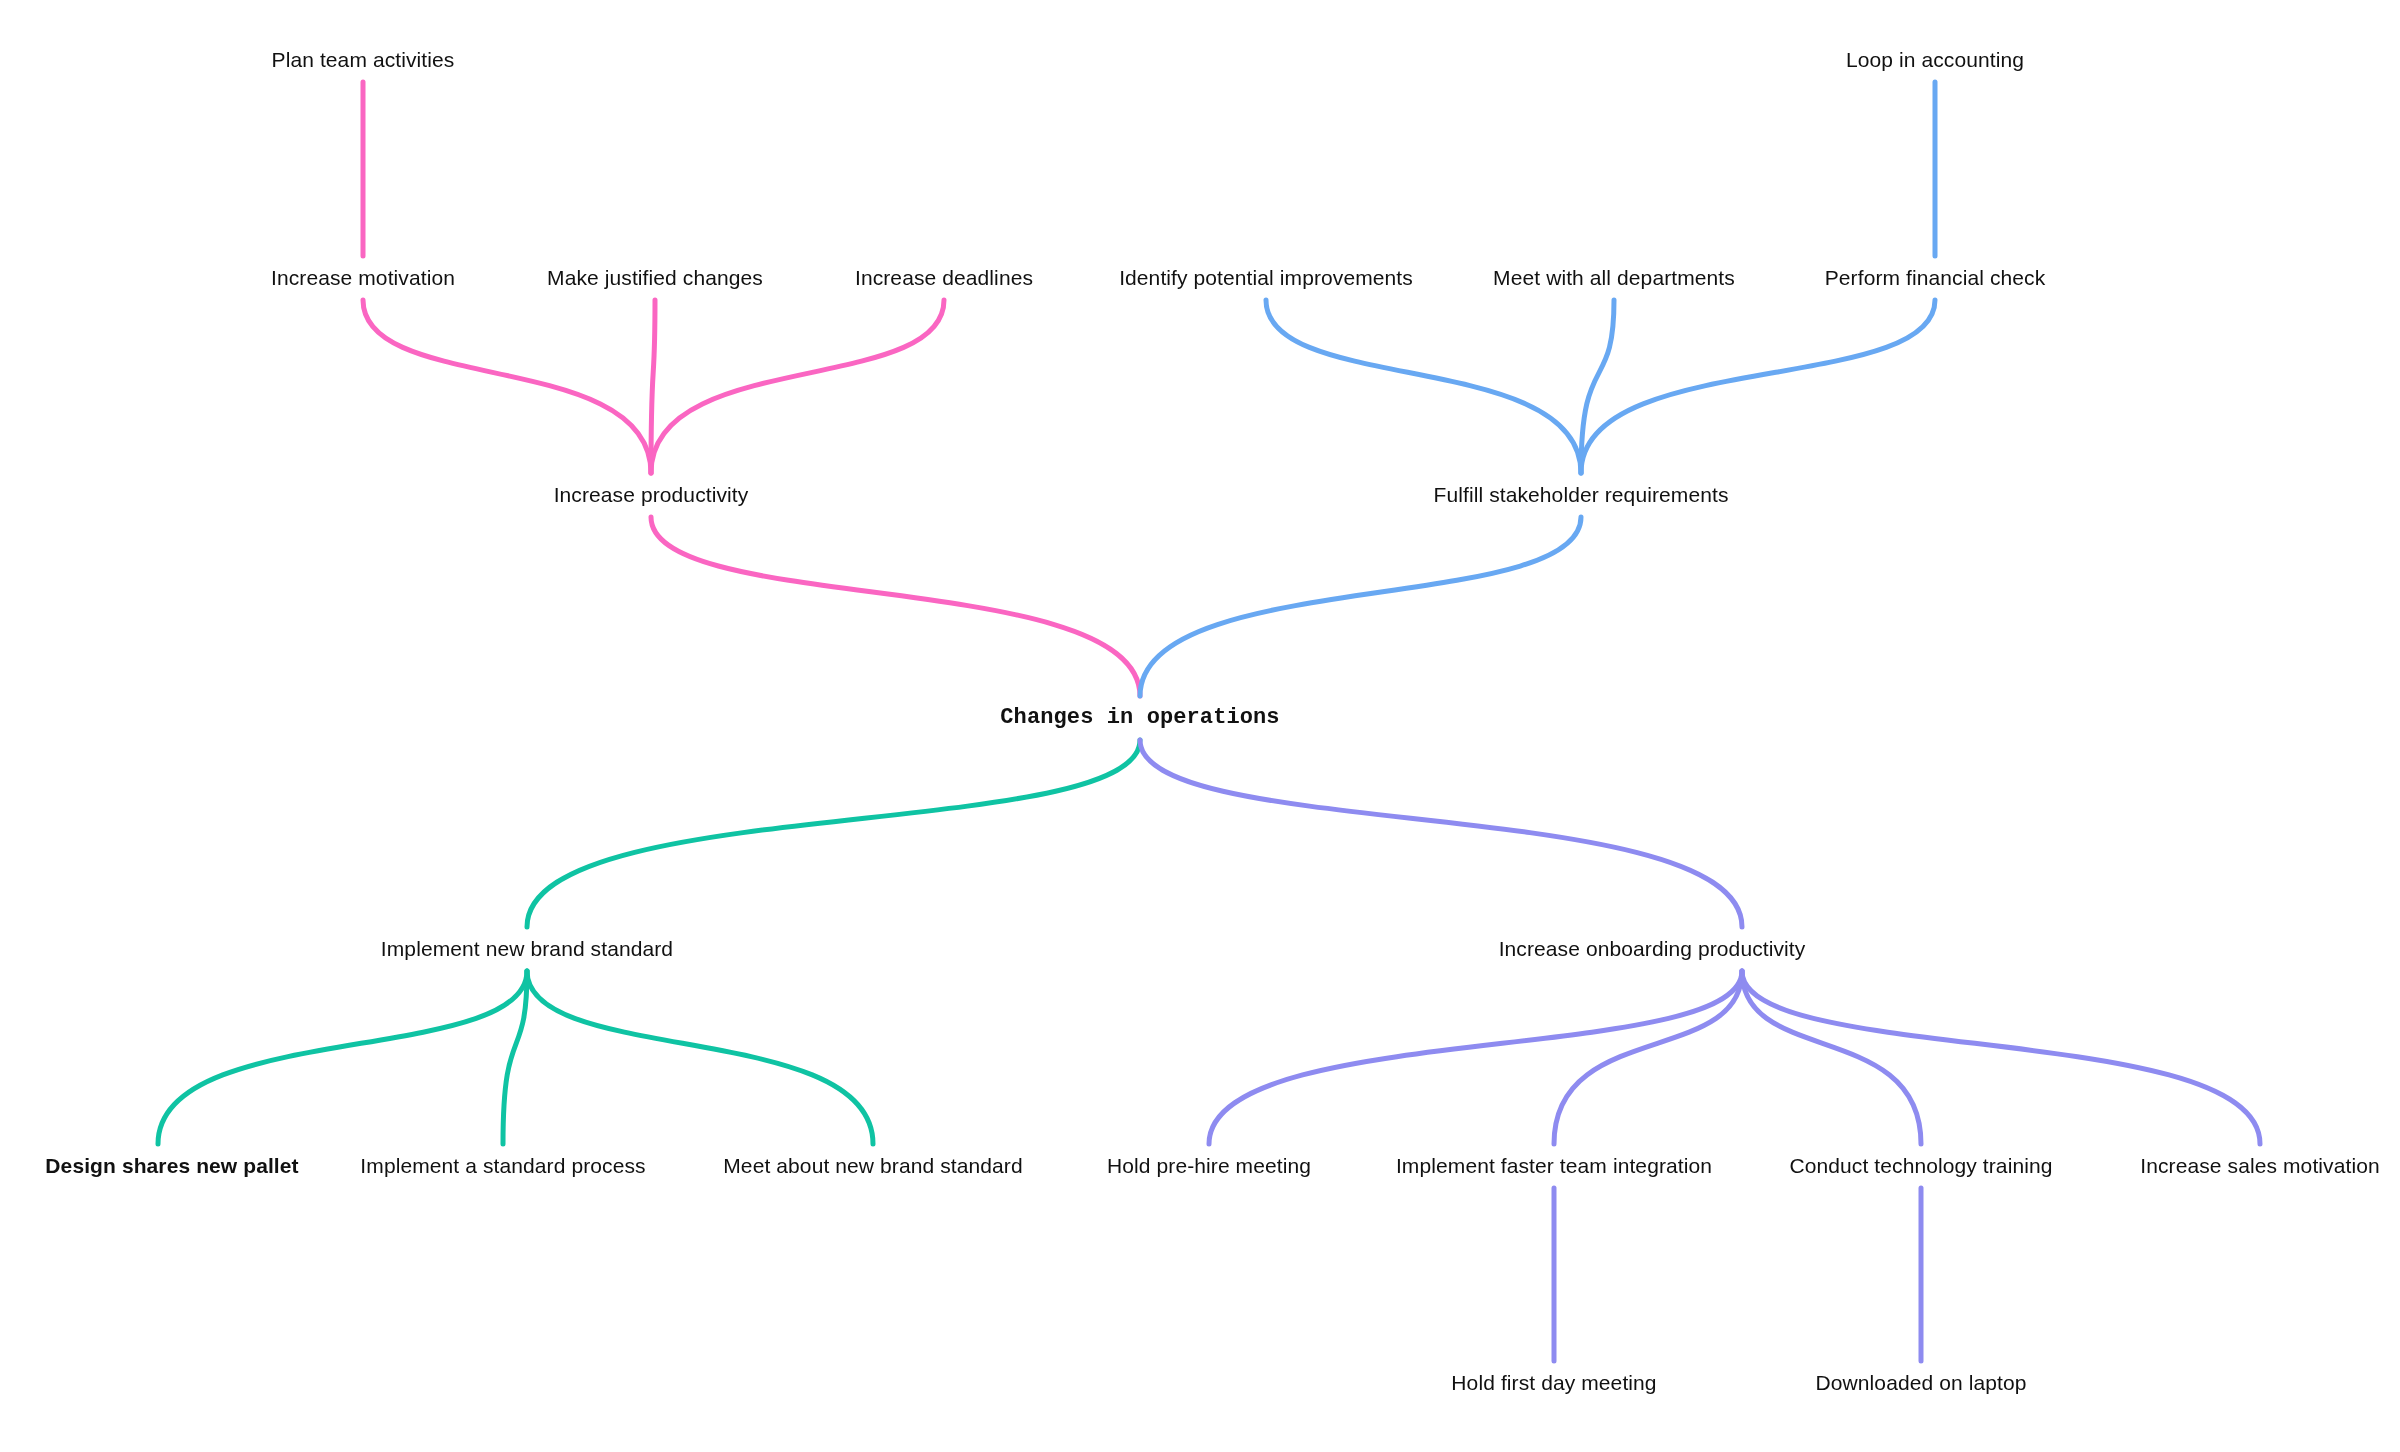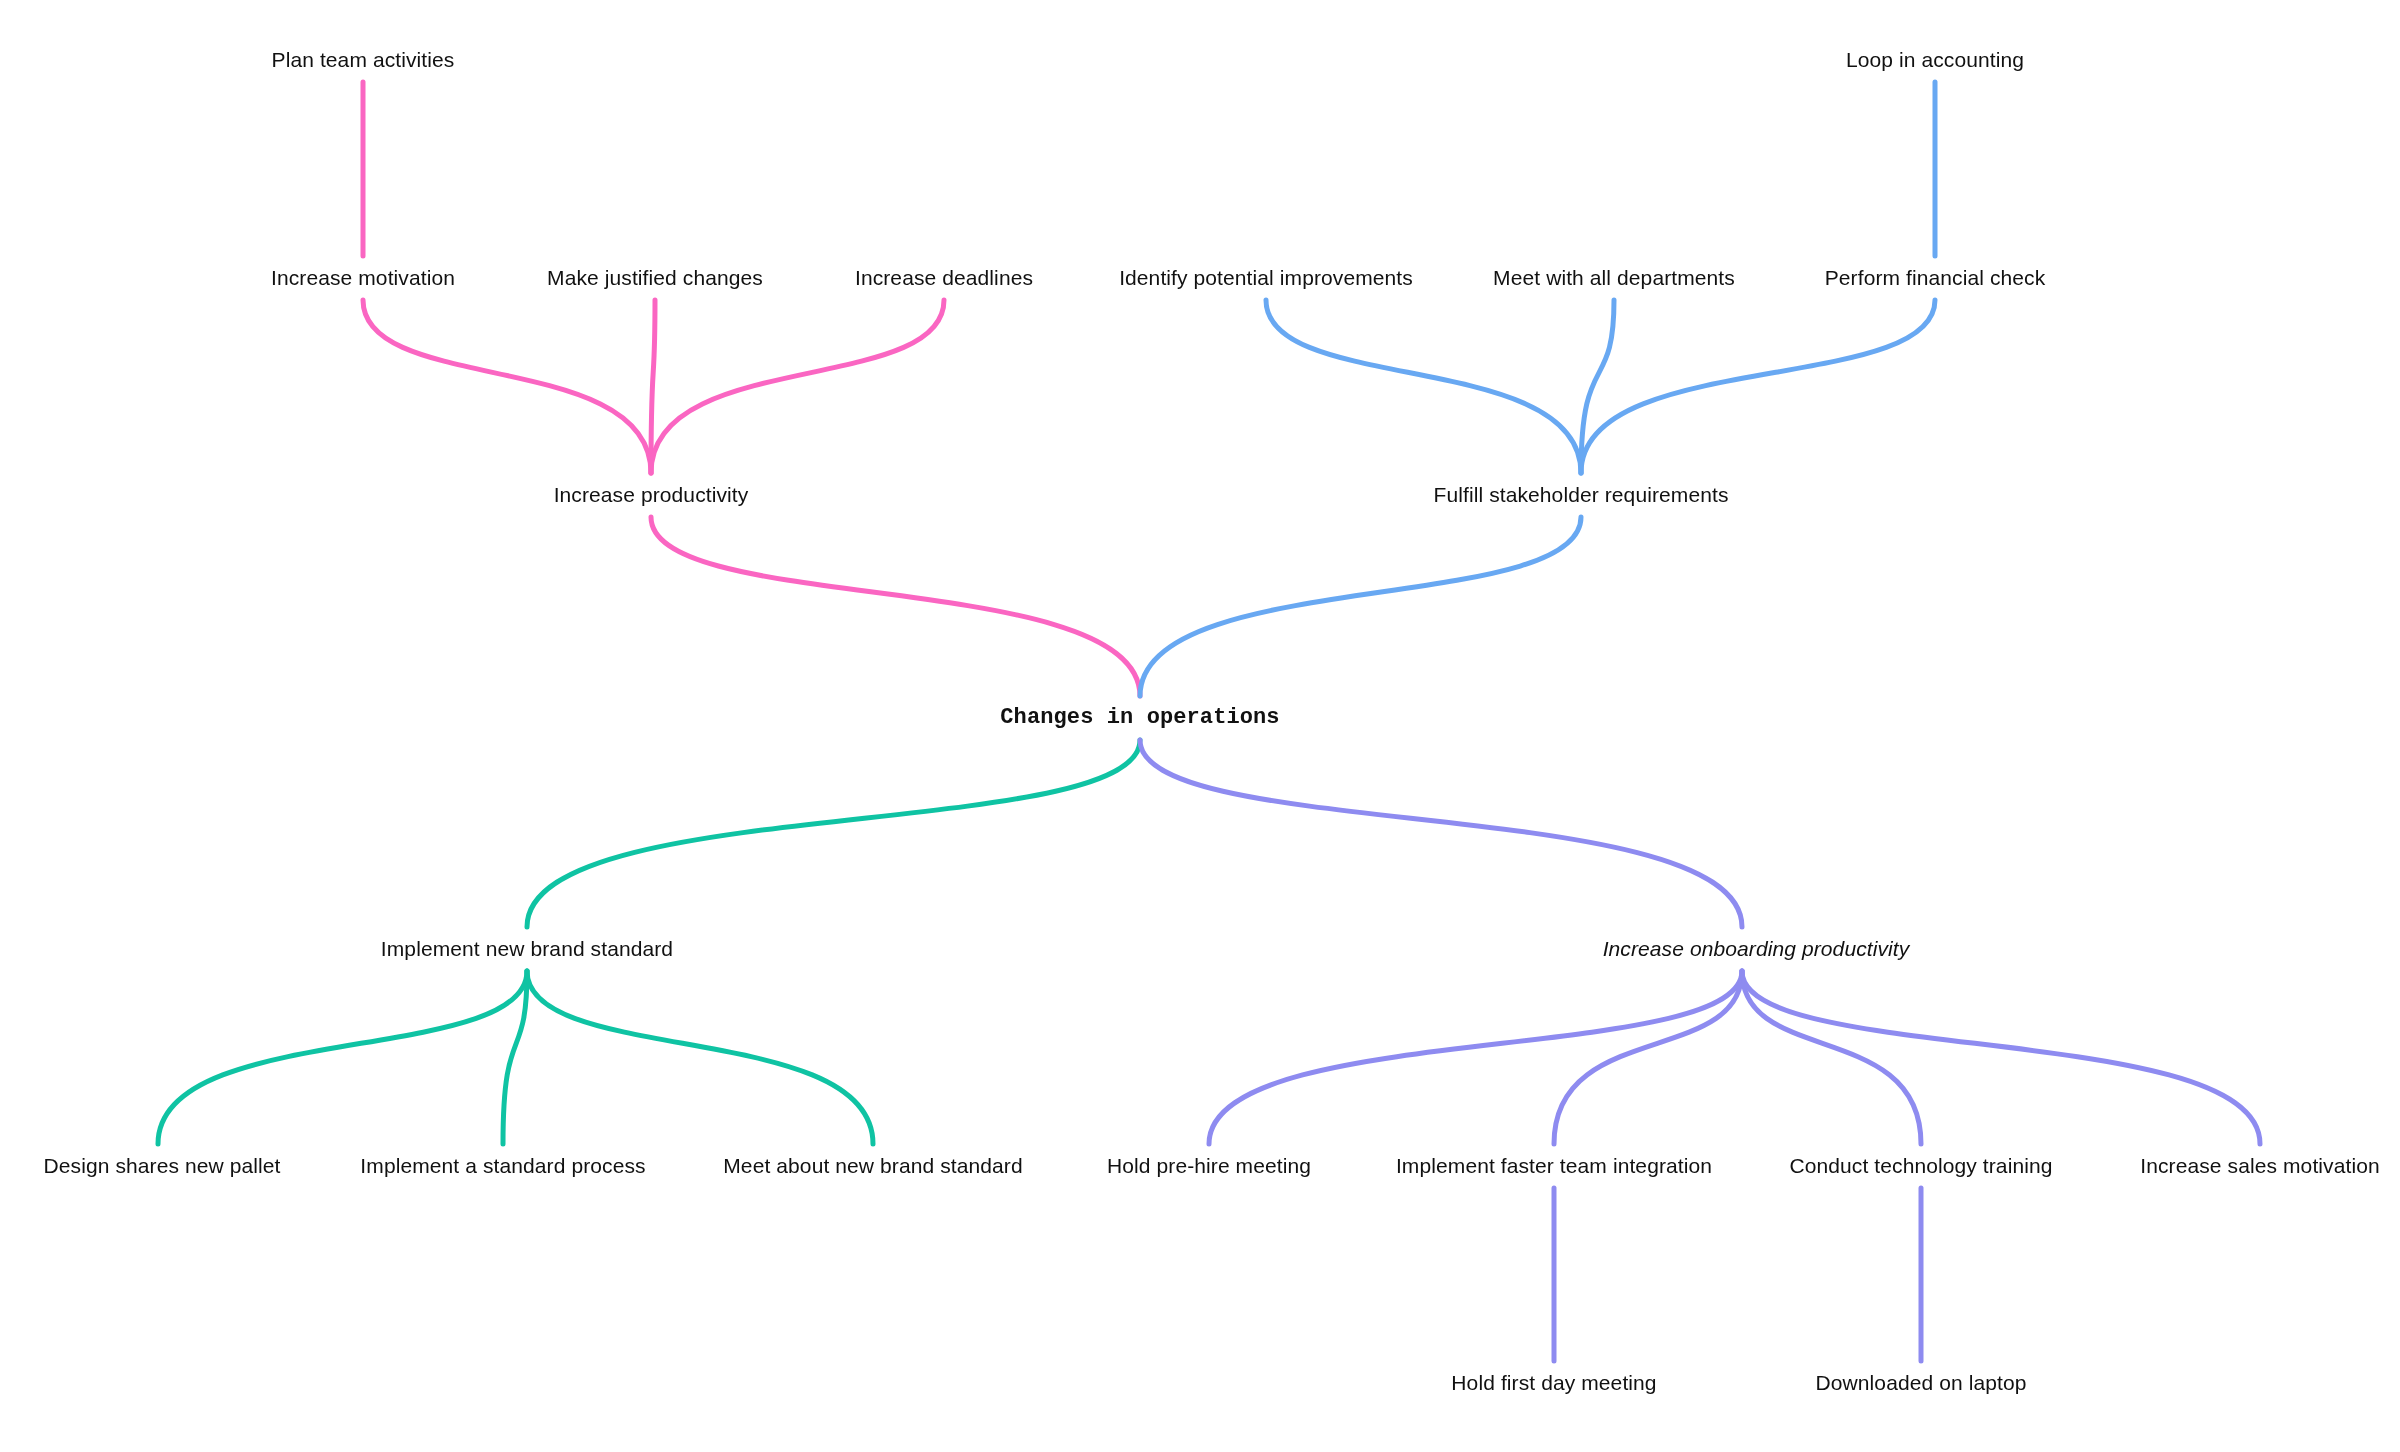--- a/index.html
+++ b/index.html
@@ -71,24 +71,24 @@
       <div class="node" style="left: 363px; top: 278px;">Increase motivation</div>
       <div class="node" style="left: 655px; top: 278px;">Make justified changes</div>
       <div class="node" style="left: 944px; top: 278px;">Increase deadlines</div>
       <div class="node" style="left: 363px; top: 60px;">Plan team activities</div>
       <div class="node" style="left: 1581px; top: 495px;">Fulfill stakeholder requirements</div>
       <div class="node" style="left: 1266px; top: 278px;">Identify potential improvements</div>
       <div class="node" style="left: 1614px; top: 278px;">Meet with all departments</div>
       <div class="node" style="left: 1935px; top: 278px; text-align: center;">Perform financial check</div>
       <div class="node" style="left: 1935px; top: 60px; text-align: center;">Loop in accounting</div>
       <div class="node" style="left: 527px; top: 949px;">Implement new brand standard</div>
-      <div class="node" style="left: 162px; top: 1166px;">Design shares new pallet</div>
+      <div class="node" style="left: 172px; top: 1166px; font-weight: bold;">Design shares new pallet</div>
       <div class="node" style="left: 503px; top: 1166px;">Implement a standard process</div>
       <div class="node" style="left: 873px; top: 1166px;">Meet about new brand standard</div>
-      <div class="node" style="left: 1756px; top: 949px; font-style: italic;">Increase onboarding productivity</div>
+      <div class="node" style="left: 1652px; top: 949px;">Increase onboarding productivity</div>
       <div class="node" style="left: 1209px; top: 1166px;">Hold pre-hire meeting</div>
       <div class="node" style="left: 1554px; top: 1166px;">Implement faster team integration</div>
       <div class="node" style="left: 1921px; top: 1166px;">Conduct technology training</div>
       <div class="node" style="left: 2260px; top: 1166px;">Increase sales motivation</div>
       <div class="node" style="left: 1554px; top: 1383px;">Hold first day meeting</div>
       <div class="node" style="left: 1921px; top: 1383px;">Downloaded on laptop</div>
     </div>
 </div>
 
 </body></html>

